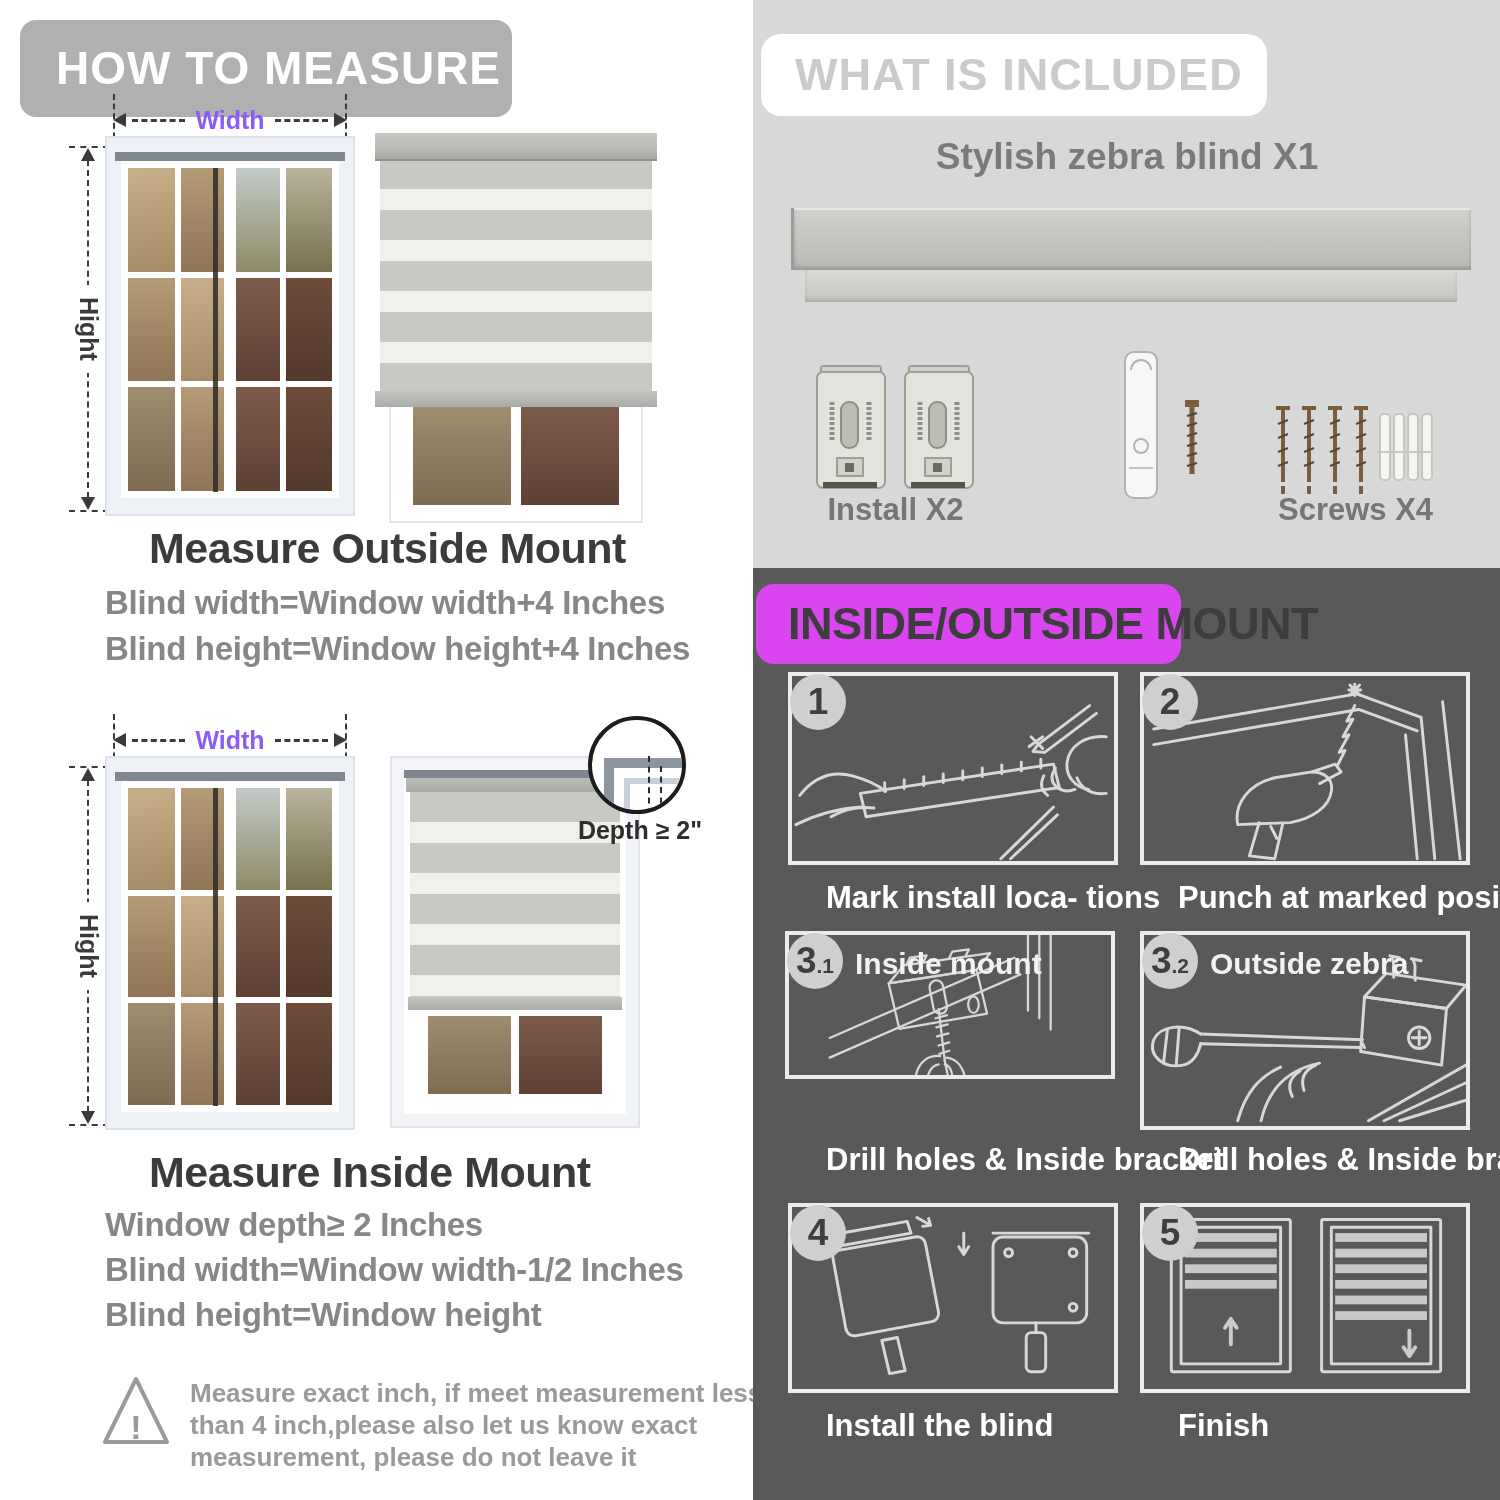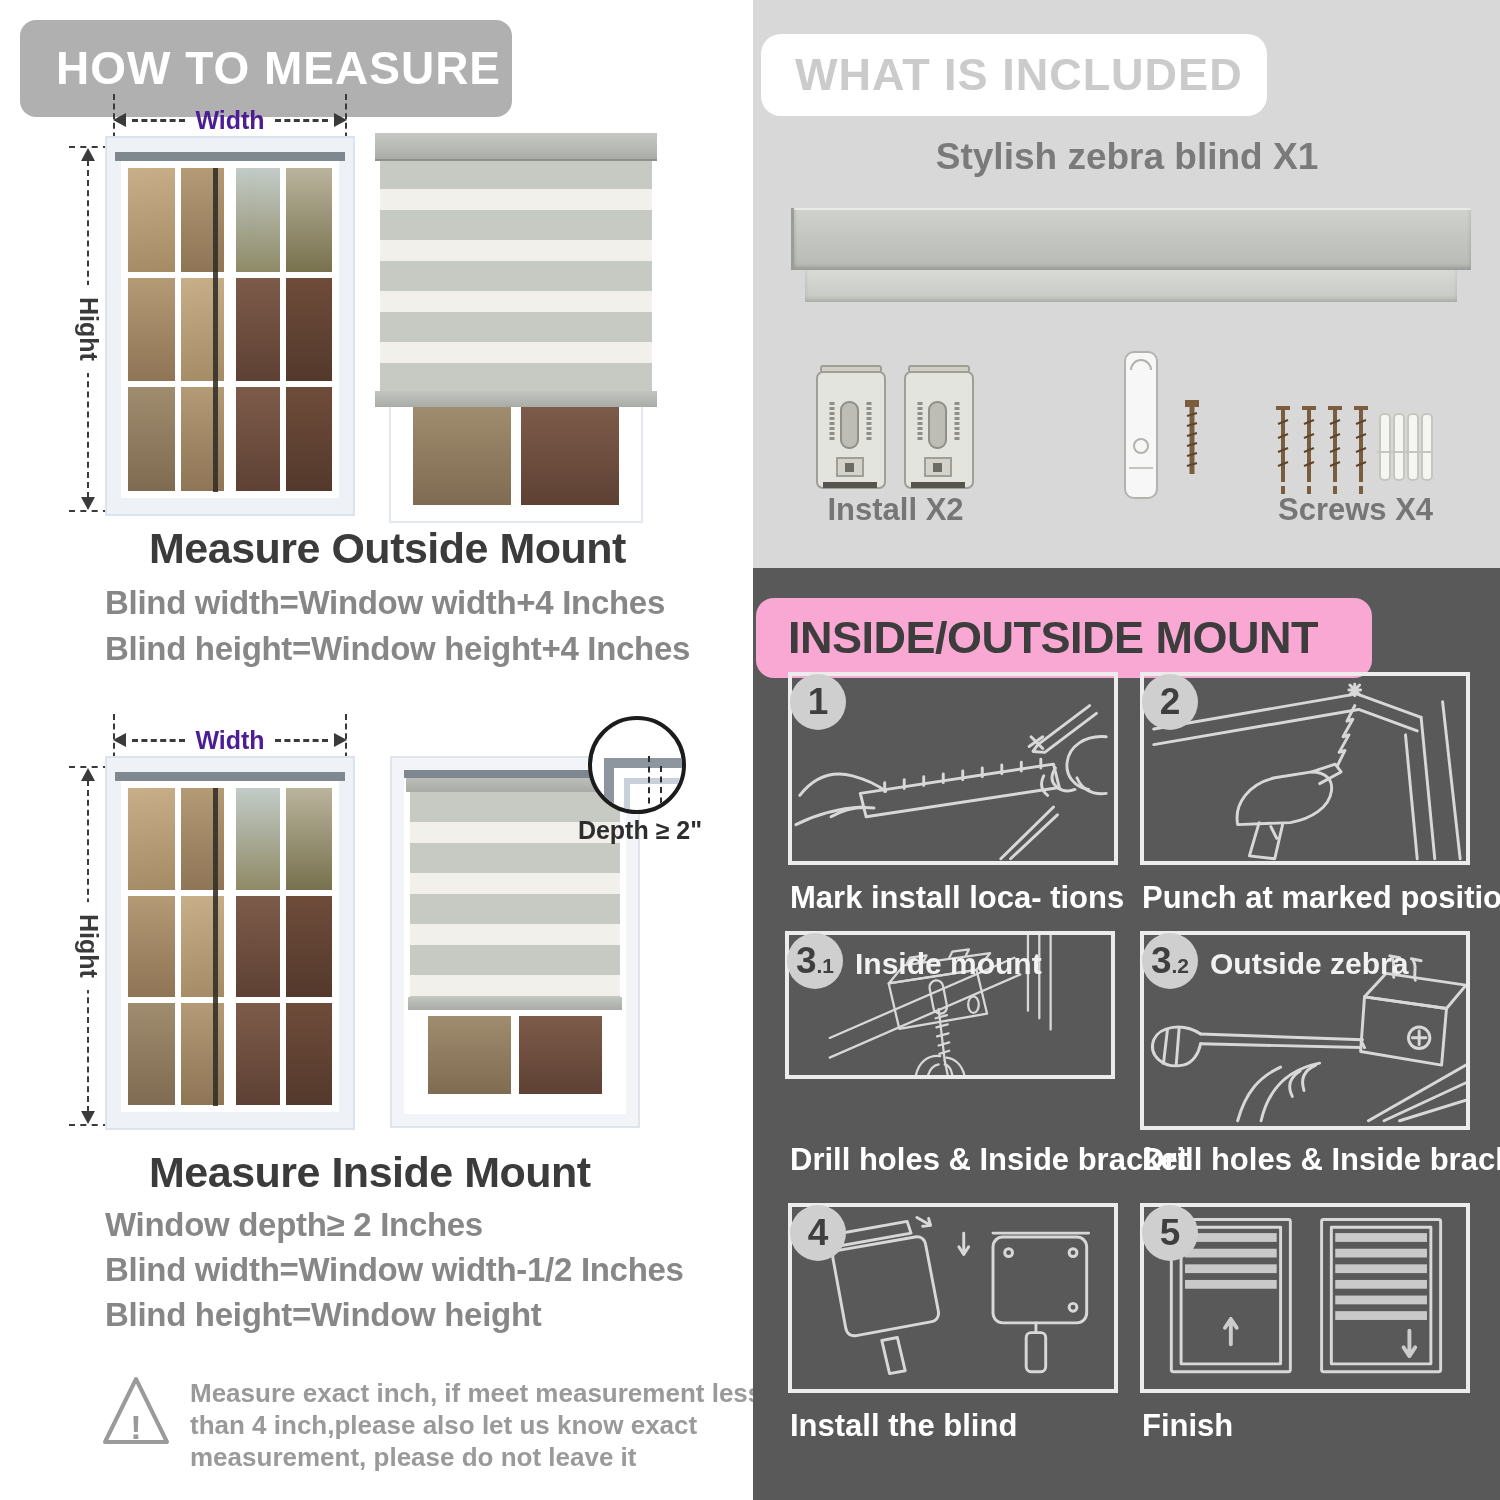--- a/index.html
+++ b/index.html
@@ -13,21 +13,21 @@
   
   .banner-left {
     left:20px; top:20px; width:492px; height:97px; background:#b0b0b0;
     border-radius:16px; color:#ffffff; font-size:46px; font-weight:bold;
     line-height:97px; padding-left:36px; letter-spacing:1px; white-space:nowrap;
   }
   .heading { font-size:43px; font-weight:bold; color:#3b3b3b; white-space:nowrap; letter-spacing:-0.5px;margin-left:44px; }
   .bodyline { font-size:33px; font-weight:bold; color:#878787; white-space:nowrap; letter-spacing:-0.3px; }
 
   
-  .hmeas { display:flex; align-items:center; color:#4c1d95; }
+  .hmeas { display:flex; align-items:center; color:#8b5cf6; }
   .hmeas .dash { flex:1; height:0; border-top:3px dashed #3a3a3a; margin:0 6px; }
   .hmeas .lab { font-size:25px; font-weight:bold; padding:0 4px; }
   .arr-l { width:0; height:0; border-top:7px solid transparent; border-bottom:7px solid transparent; border-right:13px solid #3a3a3a; }
   .arr-r { width:0; height:0; border-top:7px solid transparent; border-bottom:7px solid transparent; border-left:13px solid #3a3a3a; }
   .hmeas .tickL, .hmeas .tickR { position:absolute; top:-12px; bottom:-14px; width:0; border-left:2px dashed #3a3a3a; }
   .hmeas .tickL { left:0; } .hmeas .tickR { right:0; }
 
   .vmeas { width:30px; }
   .vmeas .vline { position:absolute; left:14px; top:12px; bottom:12px; width:0; border-left:2px dashed #3a3a3a; }
   .vmeas .varr-t { position:absolute; left:8px; top:0; width:0; height:0; border-left:7px solid transparent; border-right:7px solid transparent; border-bottom:13px solid #3a3a3a; }
@@ -103,29 +103,29 @@
     font-size:37px; font-weight:bold; color:#7a7a7a; white-space:nowrap; }
   .cassette-bar { position:absolute; left:38px; top:208px; width:680px; height:62px;
     background:linear-gradient(180deg,#d0d3cd 0%,#c3c6c0 50%,#b7bab4 100%);
     border-left:3px solid #9b9e98; box-shadow: inset 0 2px 0 rgba(255,255,255,.55), inset 0 -3px 4px rgba(0,0,0,.18); }
   .cassette-valance { position:absolute; left:52px; top:270px; width:652px; height:32px;
     background:linear-gradient(180deg,#d8dbd5,#c6c9c3); box-shadow: inset 0 -3px 4px rgba(0,0,0,.14); }
   .hw-label { position:absolute; top:492px; font-size:31px; font-weight:bold; color:#767676; text-align:center; white-space:nowrap; }
 
   .sec-mount { left:753px; top:568px; width:747px; height:932px; background:#595959; }
   .banner-mount {
-    position:absolute; left:3px; top:16px; width:616px; height:80px; background:#f9a8d4; border-radius:18px;
-    color:#3d3d3d; font-size:45px; font-weight:bold; line-height:80px; padding-left:32px; letter-spacing:-0.5px; white-space:nowrap;margin-top:14px;
+    position:absolute; left:3px; top:16px; width:425px; height:80px; background:#d946ef; border-radius:18px;
+    color:#3d3d3d; font-size:45px; font-weight:bold; line-height:80px; padding-left:32px; letter-spacing:-0.5px; white-space:nowrap;
   }
   .panel { position:absolute; width:330px; border:4px solid #ececec; }
   .badge { position:absolute; left:-2px; top:-2px; width:56px; height:56px; border-radius:50%;
     background:#cfcfcf; color:#3f3f3f; text-align:center; line-height:56px; font-size:37px; font-weight:bold; z-index:4; }
   .badge .sub { font-size:21px; font-weight:bold; }
   .ptitle { position:absolute; left:66px; top:12px; font-size:30px; font-weight:bold; color:#f2f2f2; white-space:nowrap; z-index:4; }
-  .caption { position:absolute; font-size:31px; font-weight:bold; color:#ffffff; white-space:nowrap; }
+  .caption { position:absolute; font-size:31px; font-weight:bold; color:#ffffff; white-space:nowrap;margin-left:36px; }
   .lineart { position:absolute; inset:0; width:100%; height:100%; }
   .lineart path, .lineart rect, .lineart circle, .lineart ellipse {
     stroke:#d8d8d8; stroke-width:3; fill:none; stroke-linecap:round; stroke-linejoin:round; }
   .lineart .fillbar { fill:#c9c9c9; stroke:none; }
   .lineart .thick { stroke-width:4; stroke:#cccccc; }
 
   
   .hw path, .hw rect, .hw circle, .hw line { vector-effect:none; }
 </style>
 </head>

